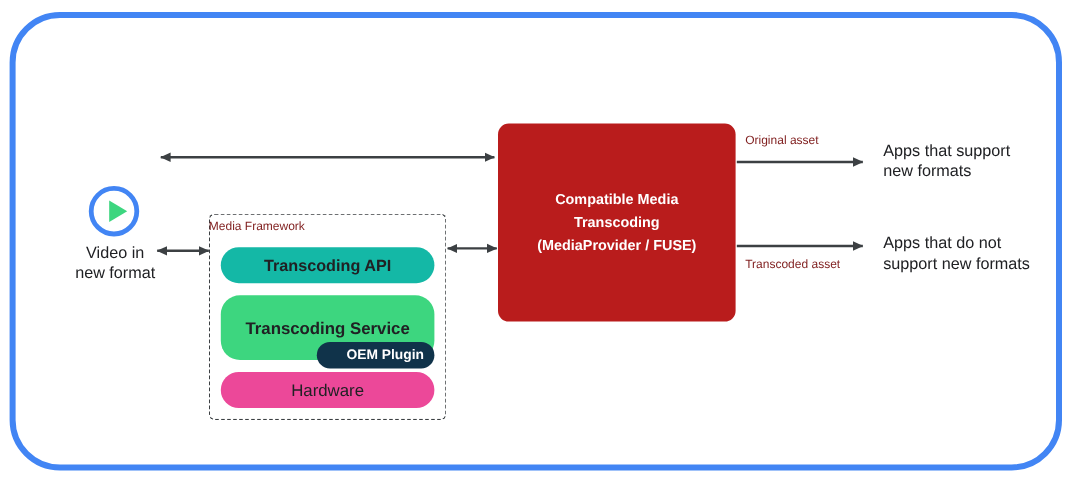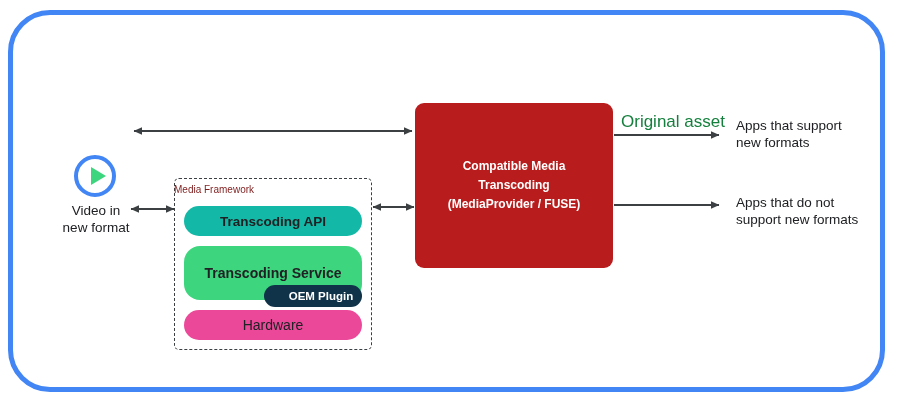--- a/index.html
+++ b/index.html
@@ -169,22 +169,22 @@
     left: 0;
     top: 0;
     width: 898px;
     height: 404px;
     pointer-events: none;
   }
 
   
   .edge-label {
     position: absolute;
-    font-size: 17px;
-    color: #15803d;
+    font-size: 10px;
+    color: #7f1d1d;
     white-space: nowrap;
   }
   #label-original { left: 621px; top: 112px; }
   #label-transcoded { left: 621px; top: 215px; }
 
   .dest-label {
     position: absolute;
     font-size: 13.5px;
     line-height: 17px;
     color: #202124;
@@ -233,19 +233,20 @@
     <line x1="131" y1="209" x2="174" y2="209" stroke="#3c4043" stroke-width="2" marker-start="url(#arrowLeft)" marker-end="url(#arrowRight)"></line>
 
     <line x1="373" y1="207" x2="414" y2="207" stroke="#3c4043" stroke-width="2" marker-start="url(#arrowLeft)" marker-end="url(#arrowRight)"></line>
 
     <line x1="614" y1="135" x2="719" y2="135" stroke="#3c4043" stroke-width="2" marker-end="url(#arrowRight)"></line>
 
     <line x1="614" y1="205" x2="719" y2="205" stroke="#3c4043" stroke-width="2" marker-end="url(#arrowRight)"></line>
   </svg>
 
   <div class="edge-label" id="label-original">Original asset</div>
+  <div class="edge-label" id="label-transcoded">Transcoded asset</div>
 
   <div class="dest-label" id="dest-support">Apps that support
 new formats</div>
   <div class="dest-label" id="dest-nosupport">Apps that do not
 support new formats</div>
 
 </div>
 
 </body></html>

